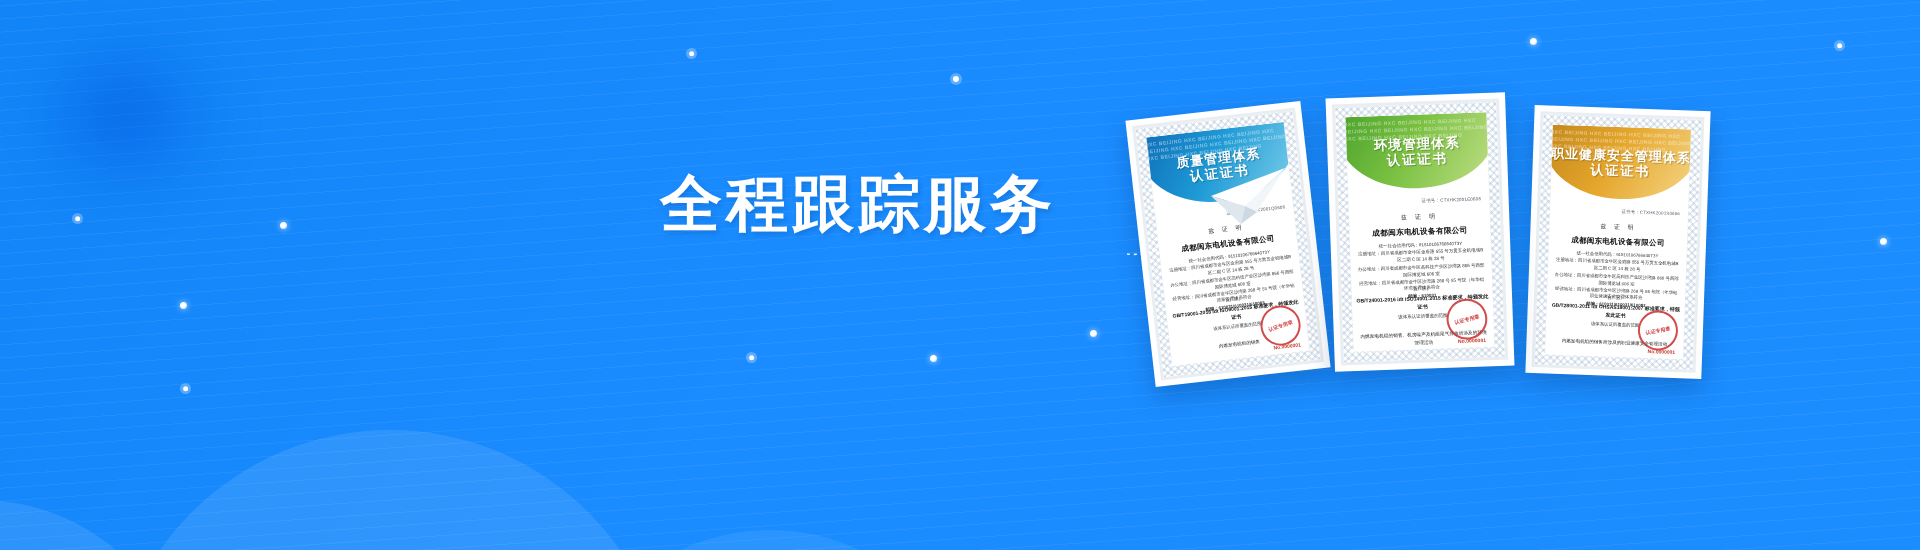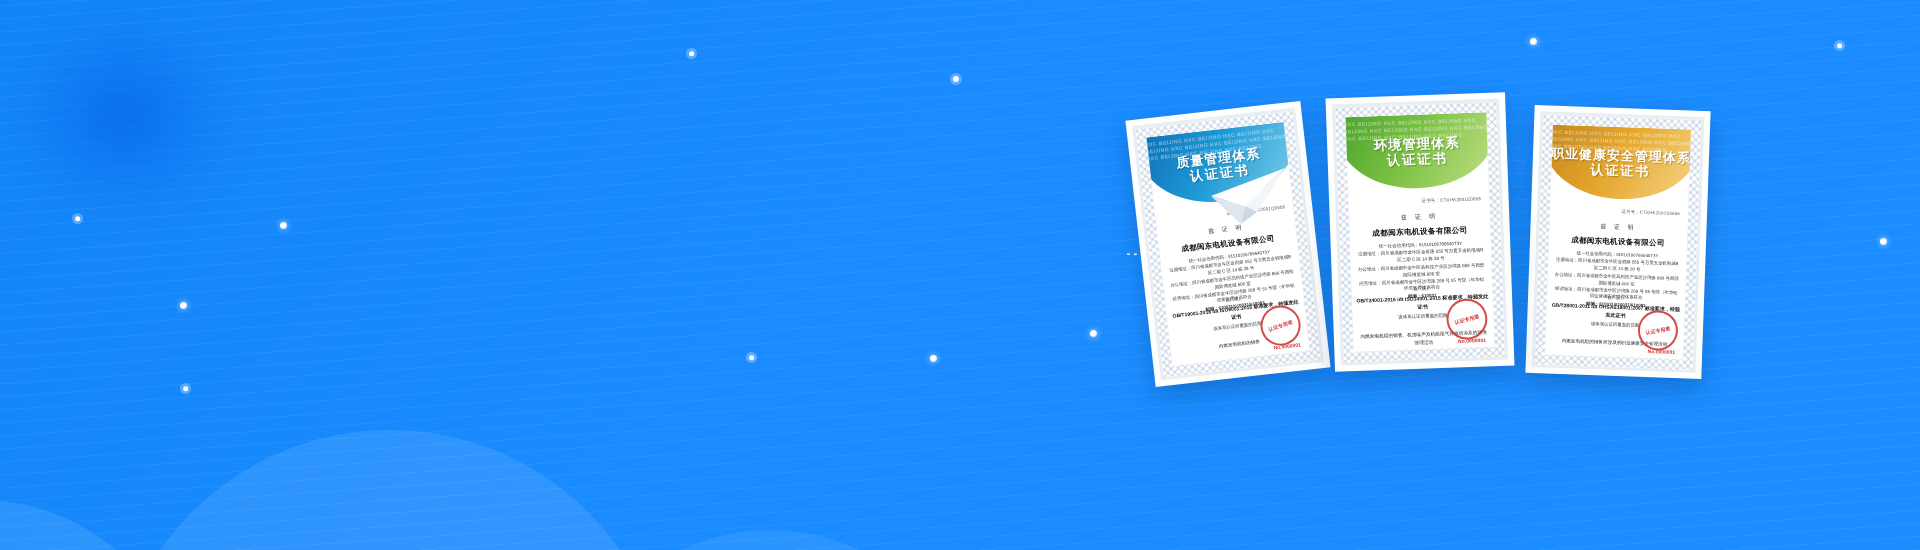--- a/index.html
+++ b/index.html
@@ -165,20 +165,21 @@
       <div class="dot ring" style="left: 950px; top: 73px; width: 12px; height: 12px;"></div>
       <div class="dot" style="left: 930px; top: 355px; width: 7px; height: 7px;"></div>
       <div class="dot ring" style="left: 746px; top: 352px; width: 11px; height: 11px;"></div>
       <div class="dot" style="left: 1090px; top: 330px; width: 7px; height: 7px;"></div>
       <div class="dot" style="left: 1530px; top: 38px; width: 7px; height: 7px;"></div>
       <div class="dot ring" style="left: 1834px; top: 40px; width: 11px; height: 11px;"></div>
       <div class="dot" style="left: 1880px; top: 238px; width: 7px; height: 7px;"></div>
     </div>
 
   <div class="headline">
+    <div class="line line2">全程跟踪服务</div>
   </div>
 
   <div class="plane-wrap">
     <svg width="170" height="110" viewBox="0 0 170 110">
       <path d="M2 104 C 18 106, 40 100, 46 88 C 51 78, 42 72, 35 77 C 27 83, 34 95, 50 93 C 66 91, 78 76, 88 62" fill="none" stroke="#ffffff" stroke-width="1.6" stroke-dasharray="3 4" opacity="0.85"></path>
       <g transform="translate(86,16)">
         <polygon points="0,30 74,2 34,40" fill="#ffffff"></polygon>
         <polygon points="0,30 34,40 30,58" fill="#dfe7ee"></polygon>
         <polygon points="34,40 74,2 46,46" fill="#f2f6f9"></polygon>
         <polygon points="30,58 34,40 46,46" fill="#cdd8e2"></polygon>

